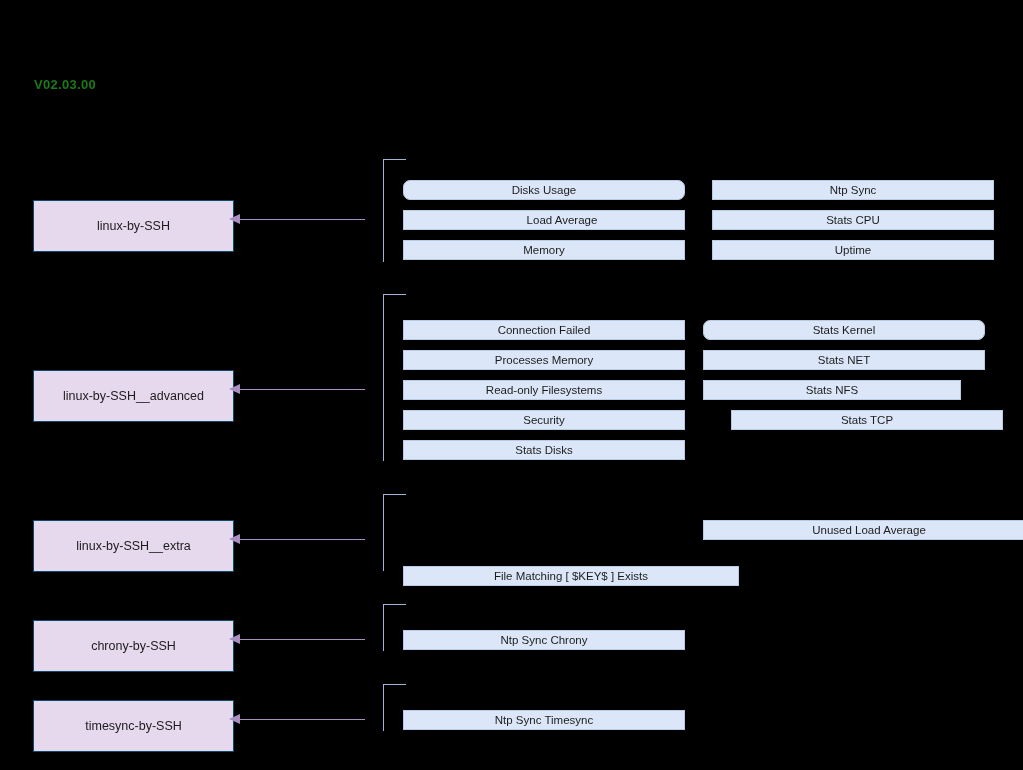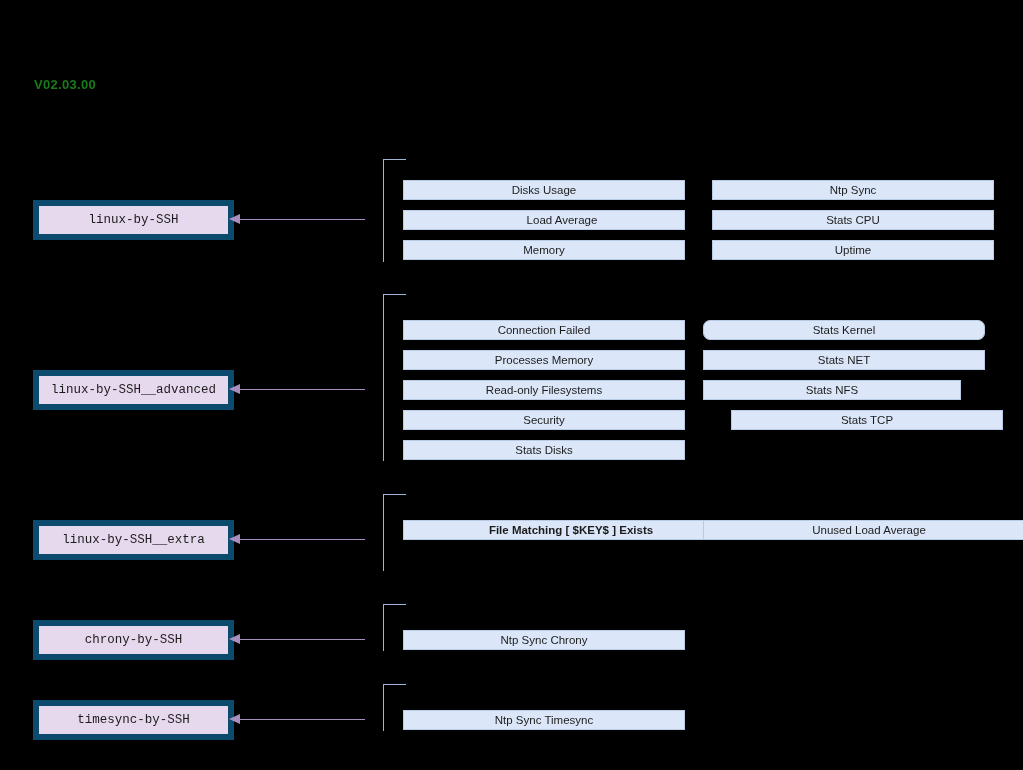--- a/index.html
+++ b/index.html
@@ -31,31 +31,30 @@
     color: #1a7a1a;
     letter-spacing: 0.3px;
     white-space: nowrap;
   }
 
   
   .tpl-node {
     position: absolute;
     left: 33px;
     width: 201px;
-    height: 40px;
+    height: 52px;
     background: #e6d8ed;
     color: #1c1c1c;
     font-size: 12.5px;
     display: flex;
     align-items: center;
     justify-content: center;
     text-align: center;
     box-sizing: border-box;
-    border: 6px solid #0c4a6e;
-    font-family: Liberation Mono, monospace;
+    border: 1px solid #0c4a6e;
   }
 
   
   .item-box {
     position: absolute;
     height: 20px;
     background: #dbe7f8;
     border: 1px solid #b7cbe4;
     color: #1c1c1c;
     font-size: 11.5px;
@@ -110,21 +109,21 @@
 
   <div class="tpl-node" style="top:200px;">linux-by-SSH</div>
 
   <div class="connector" style="left:229px; top:214px; width:136px;">
     <div class="head"></div>
     <div class="line" style="width:127px;"></div>
   </div>
 
   <div class="bracket" style="left:383px; top:159px; width:23px; height:103px;"></div>
 
-  <div class="item-box" style="left:403px; top:180px; width:282px;">Disks Usage</div>
+  <div class="item-box" style="left:403px; top:180px; width:282px;border-radius:7px;">Disks Usage</div>
   <div class="item-box" style="left:403px; top:210px; width:282px;padding-left:36px;">Load Average</div>
   <div class="item-box" style="left:403px; top:240px; width:282px;">Memory</div>
 
   <div class="item-box" style="left:712px; top:180px; width:282px;">Ntp Sync</div>
   <div class="item-box" style="left:712px; top:210px; width:282px;">Stats CPU</div>
   <div class="item-box" style="left:712px; top:240px; width:282px;">Uptime</div>
 
   <div class="tpl-node" style="top:370px;">linux-by-SSH__advanced</div>
 
   <div class="connector" style="left:229px; top:384px; width:136px;">
@@ -147,21 +146,21 @@
 
   <div class="tpl-node" style="top:520px;">linux-by-SSH__extra</div>
 
   <div class="connector" style="left:229px; top:534px; width:136px;">
     <div class="head"></div>
     <div class="line" style="width:127px;"></div>
   </div>
 
   <div class="bracket" style="left:383px; top:494px; width:23px; height:77px;"></div>
 
-  <div class="item-box" style="left:403px; top:520px; width:336px;font-weight:bold;">File Matching [ $KEY$ ] Exists</div>
+  <div class="item-box" style="left:403px; top:566px; width:336px;">File Matching [ $KEY$ ] Exists</div>
 
   <div class="item-box" style="left:703px; top:520px; width:332px;">Unused Load Average</div>
 
   <div class="tpl-node" style="top:620px;">chrony-by-SSH</div>
 
   <div class="connector" style="left:229px; top:634px; width:136px;">
     <div class="head"></div>
     <div class="line" style="width:127px;"></div>
   </div>
 

